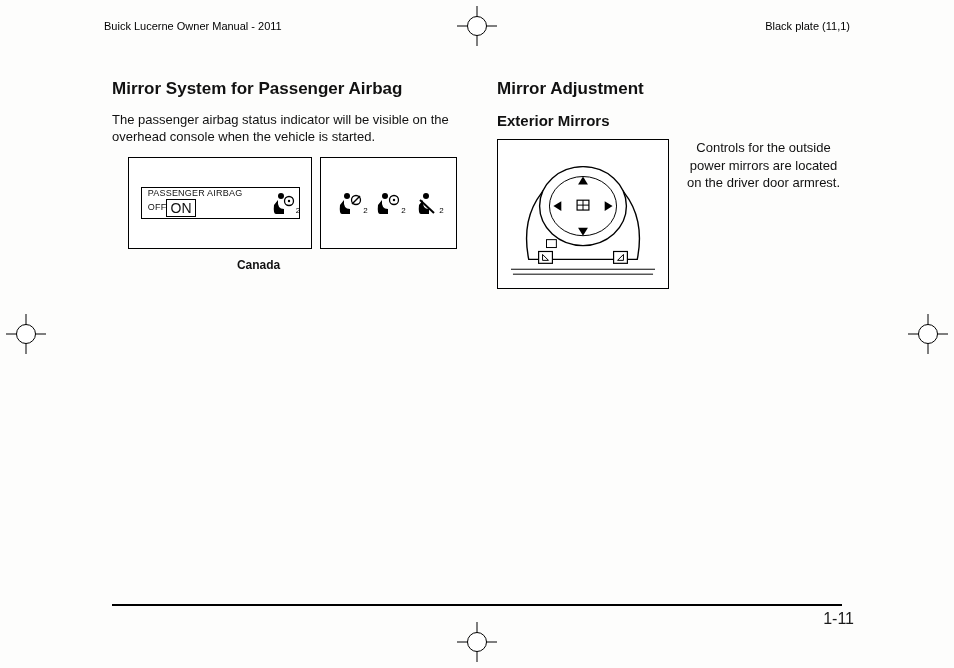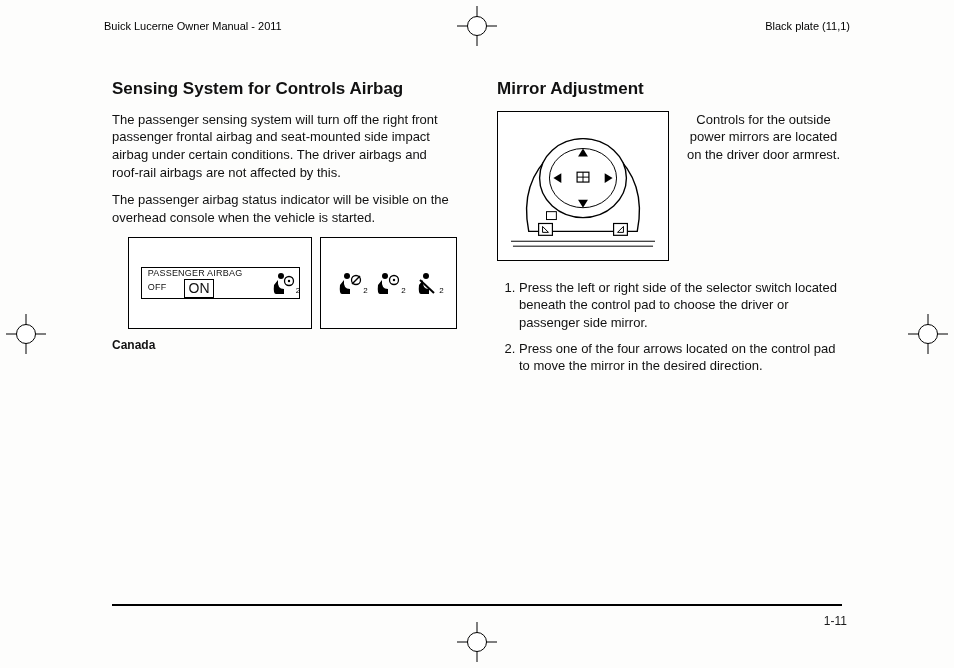--- a/index.html
+++ b/index.html
@@ -154,21 +154,21 @@
     color: #000;
   }
 
   .caption-row {
     display: flex;
     margin-top: 8px;
     font-size: 12px;
     font-weight: bold;
   }
   .caption-row > div:first-child { flex: 1.15 1 0; text-align: center; }
-  .caption-row > div:last-child  { flex: 0.85 1 0; text-align: left; }
+  .caption-row > div:last-child  { flex: 0.85 1 0; text-align: center; }
 
   
   .mirror-row {
     display: flex;
     gap: 16px;
     align-items: flex-start;
     margin-bottom: 18px;
   }
   .mirror-fig {
     width: 170px;
@@ -192,23 +192,23 @@
   .foot-rule {
     position: absolute;
     left: 112px;
     right: 112px;
     bottom: 62px;
     height: 2px;
     background: #000;
   }
   .page-num {
     position: absolute;
-    right: 107px;
+    right: 100px;
     bottom: 40px;
-    font-size: 12px;
+    font-size: 16px;
     margin-top: 19px;
   }
 </style>
 </head>
 <body>
 
 <div class="crop crop-top">
   <div class="cross-v"></div>
     <div class="cross-h"></div>
     <div class="ring"></div>
@@ -230,31 +230,30 @@
 </div>
 
 <div class="hdr">
   <span>Buick Lucerne Owner Manual - 2011</span>
   <span>Black plate (11,1)</span>
 </div>
 
 <div class="page">
 
   <div class="col">
-    <h2>Sensing System for Controls Airbag</h2>
-    <p>The passenger sensing system will turn off the right front passenger frontal airbag and seat-mounted side impact airbag under certain conditions. The driver airbags and roof-rail airbags are not affected by this.</p>
+    <h2>Mirror System for Passenger Airbag</h2>
     <p>The passenger airbag status indicator will be visible on the overhead console when the vehicle is started.</p>
 
     <div class="diagram-row">
 
       <div class="diagram-box diagram-us">
         <div class="us-panel">
           <div class="txtcol">
             <div>PASSENGER AIRBAG</div>
-            <div style="display:flex;align-items:center;gap:18px;">
+            <div style="display:flex;align-items:center;">
               <span>OFF</span>
               <span class="onbox">ON</span>
             </div>
           </div>
           <div class="seat-icon-us">
             <div class="seat-icon">
               <svg viewBox="0 0 26 24" width="26" height="24">
                 <circle cx="10" cy="5" r="3" fill="#000"></circle>
                 <path d="M7 9 Q6 18 13 18 L13 23 L5 23 Q2 23 3 14 Z" fill="#000"></path>
                 <circle cx="18" cy="10" r="4.5" fill="none" stroke="#000" stroke-width="1.3"></circle>
@@ -299,20 +298,21 @@
     </div>
 
     <div class="caption-row">
       <div>Canada</div>
     </div>
 
   </div>
 
   <div class="col">
     <h2>Mirror Adjustment</h2>
+    <h3>Exterior Mirrors</h3>
 
     <div class="mirror-row">
       <div class="mirror-fig">
         <svg viewBox="0 0 170 148" width="168" height="146">
 
           <line x1="12" y1="130" x2="158" y2="130" stroke="#000" stroke-width="1"></line>
           <line x1="14" y1="135" x2="156" y2="135" stroke="#000" stroke-width="1"></line>
 
           <path d="M30 120 Q20 70 55 40 Q85 12 115 40 Q150 70 140 120 Z" fill="#fff" stroke="#000" stroke-width="1.4"></path>
 
@@ -332,22 +332,18 @@
           <path d="M44 115 L44 121 L50 121 Z" fill="none" stroke="#000" stroke-width="1"></path>
           <rect x="116" y="112" width="14" height="12" fill="#fff" stroke="#000" stroke-width="1.2"></rect>
           <path d="M126 115 L126 121 L120 121 Z" fill="none" stroke="#000" stroke-width="1"></path>
 
           <rect x="48" y="100" width="10" height="8" fill="#fff" stroke="#000" stroke-width="1"></rect>
         </svg>
       </div>
       <div class="mirror-desc">Controls for the outside power mirrors are located on the driver door armrest.</div>
     </div>
 
-    <ol class="steps">
-      <li>Press the left or right side of the selector switch located beneath the control pad to choose the driver or passenger side mirror.</li>
-      <li>Press one of the four arrows located on the control pad to move the mirror in the desired direction.</li>
-    </ol>
 
   </div>
 </div>
 
 <div class="foot-rule"></div>
 <div class="page-num">1-11</div>
 
 </body></html>

